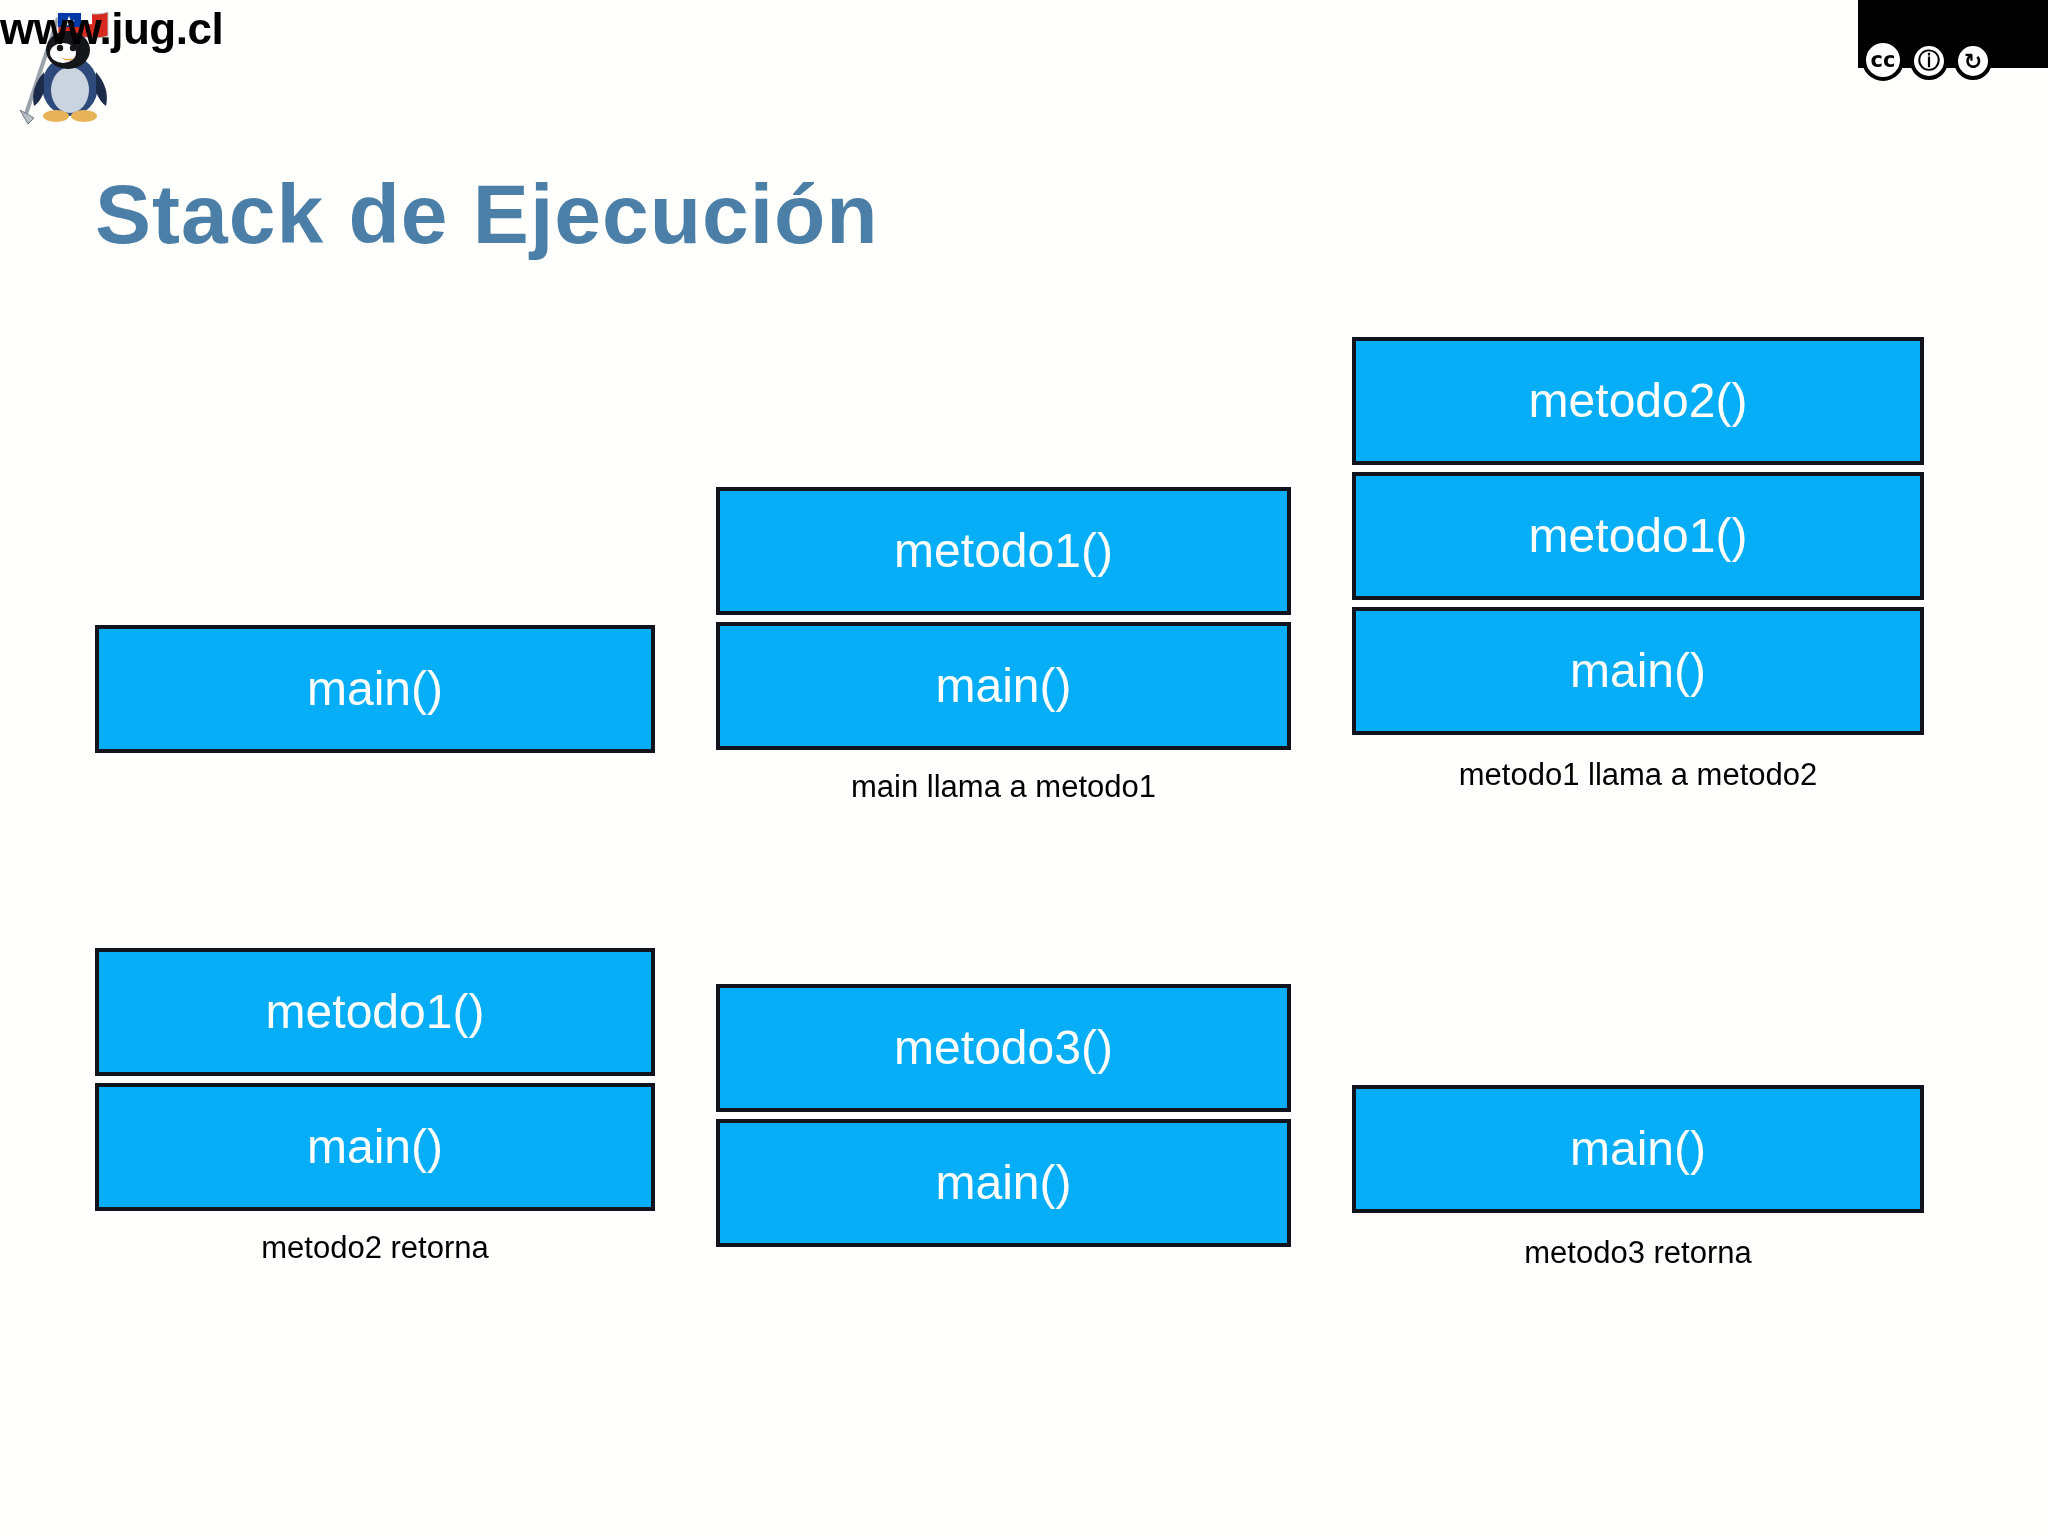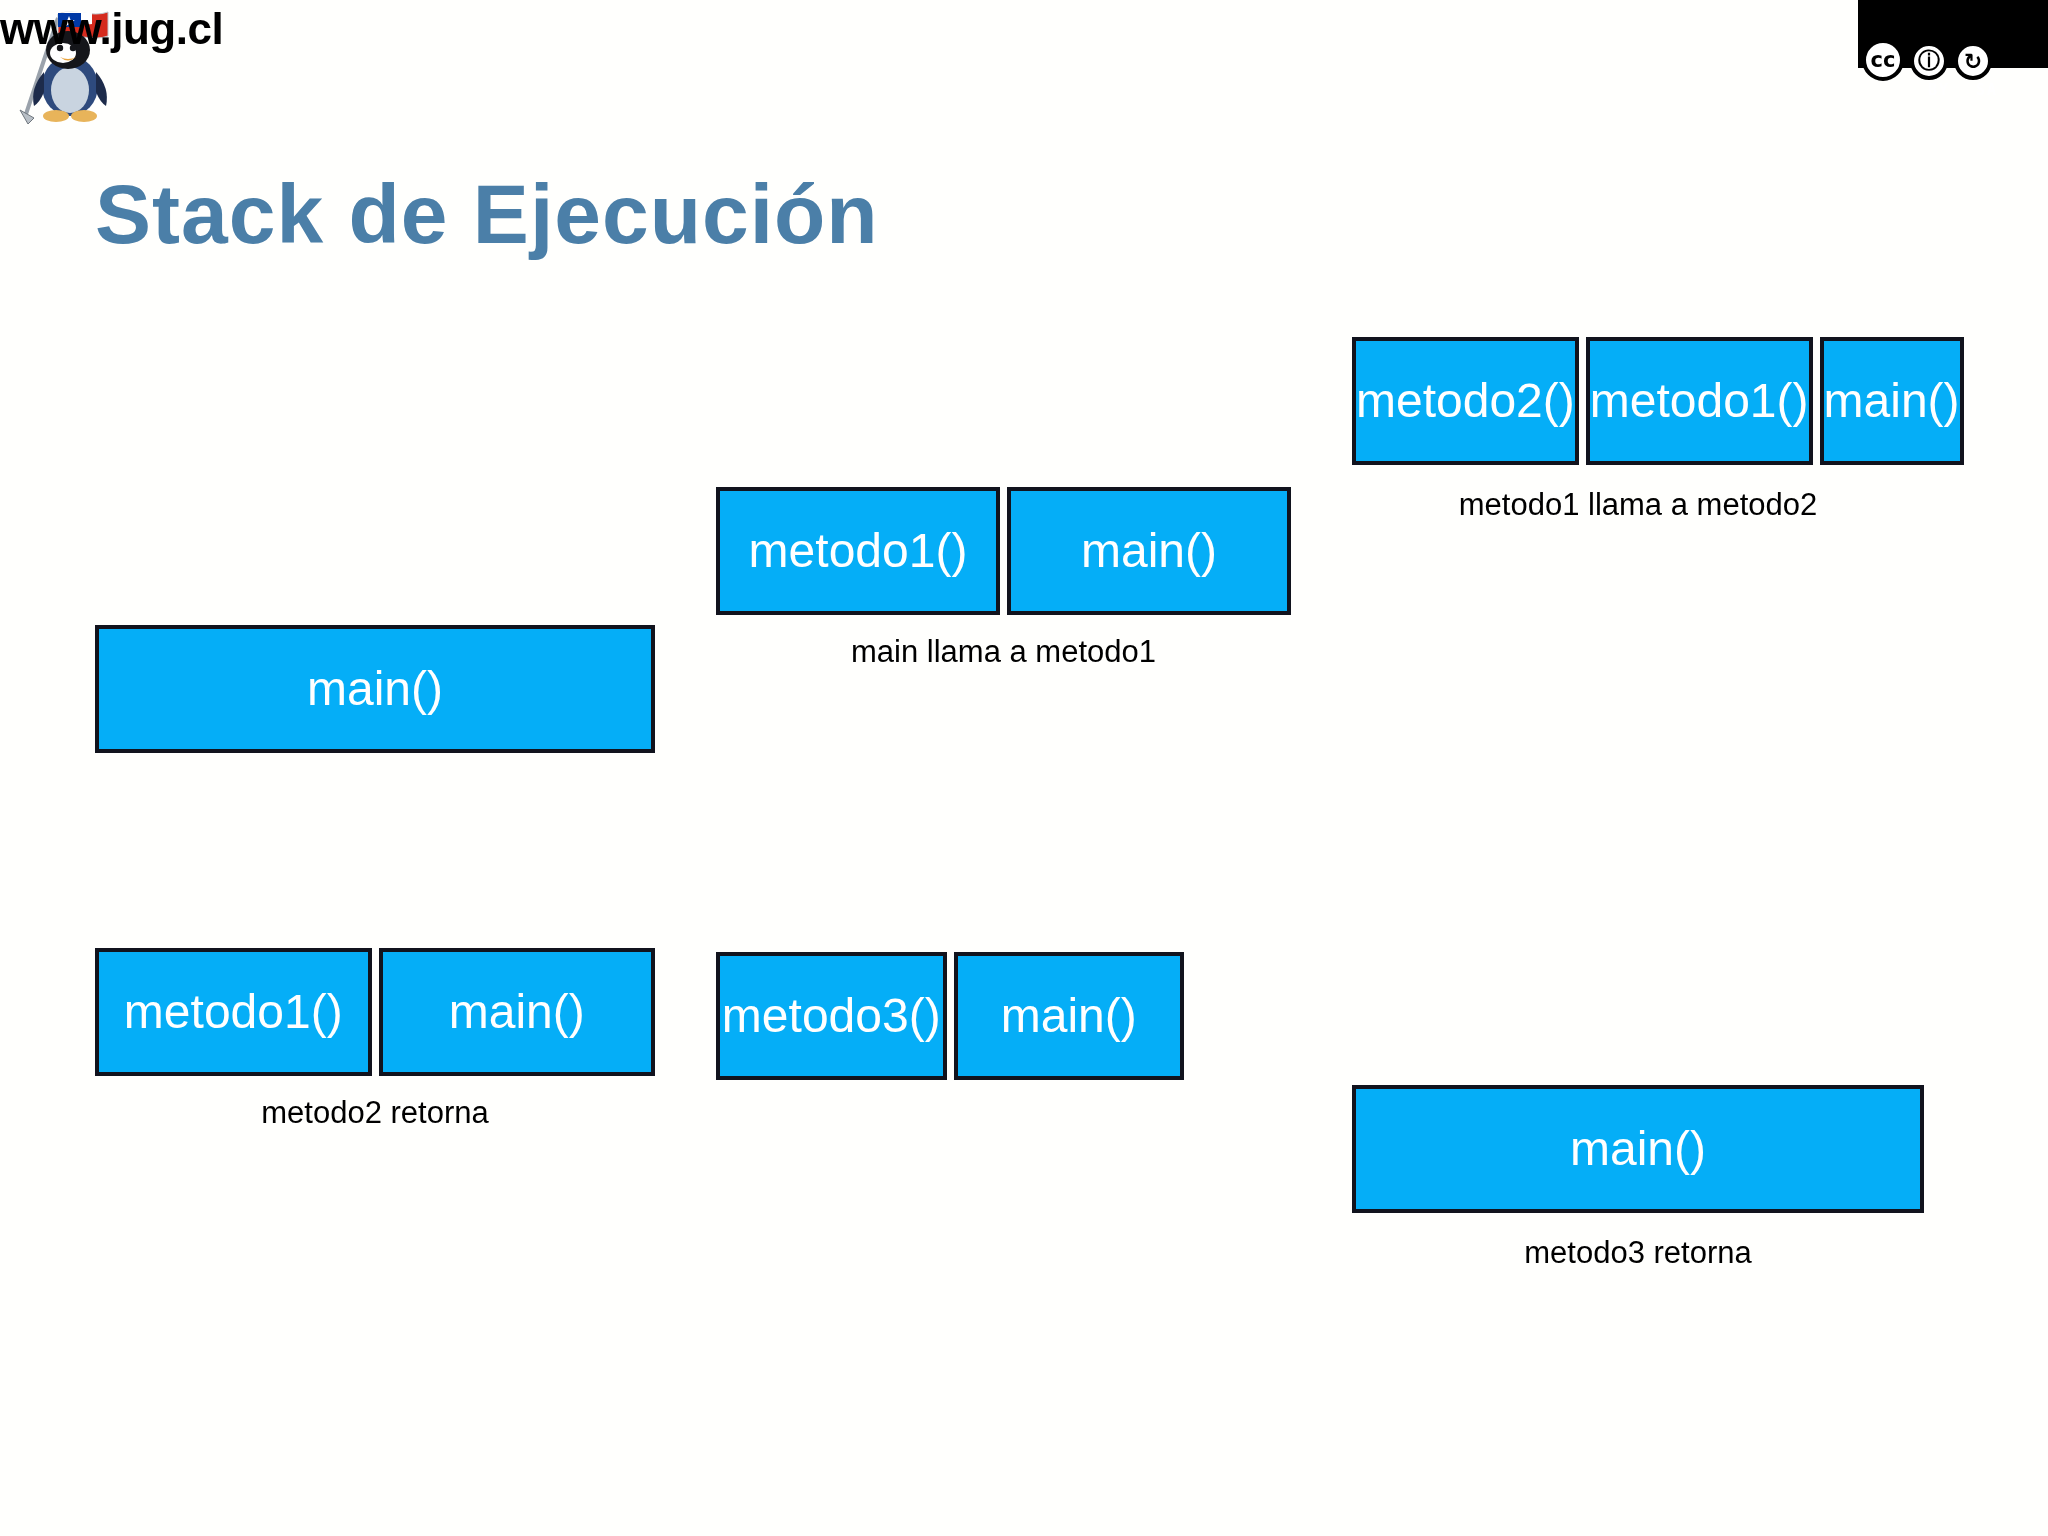--- a/index.html
+++ b/index.html
@@ -123,20 +123,21 @@
     width: 2048px;
     height: 1536px;
   }
 
   .stack-group {
     position: absolute;
   }
 
   .frame-stack {
     display: flex;
+    flex-direction: column;
     gap: 7px;
     align-items: flex-start;
   }
 
   .frame-box {
     border: 4px solid #11131d;
     background: #05aef7;
     color: #ffffff;
     font-size: 48px;
     font-family: "Liberation Sans", sans-serif;
@@ -167,21 +168,21 @@
   #group-2 .stack-caption { width: 575px; }
 
   #group-3 { left: 1352px; top: 337px;  width: 572px; }
   #group-3 .frame-box { width: 572px; }
   #group-3 .stack-caption { width: 572px; }
 
   #group-4 { left: 95px;   top: 948px;  width: 560px; }
   #group-4 .frame-box { width: 560px; }
   #group-4 .stack-caption { width: 560px; }
 
-  #group-5 { left: 716px;  top: 952px;  width: 468px; }
+  #group-5 { left: 716px;  top: 984px;  width: 468px; }
   #group-5 .frame-box { width: 575px; }
   #group-5 .stack-caption { width: 575px; }
 
   #group-6 { left: 1352px; top: 1085px; width: 572px; }
   #group-6 .frame-box { width: 572px; }
   #group-6 .stack-caption { width: 572px; }
 
   #group-3 .stack-caption { margin-top: 22px; }
   #group-6 .stack-caption { margin-top: 22px; }
 </style>

